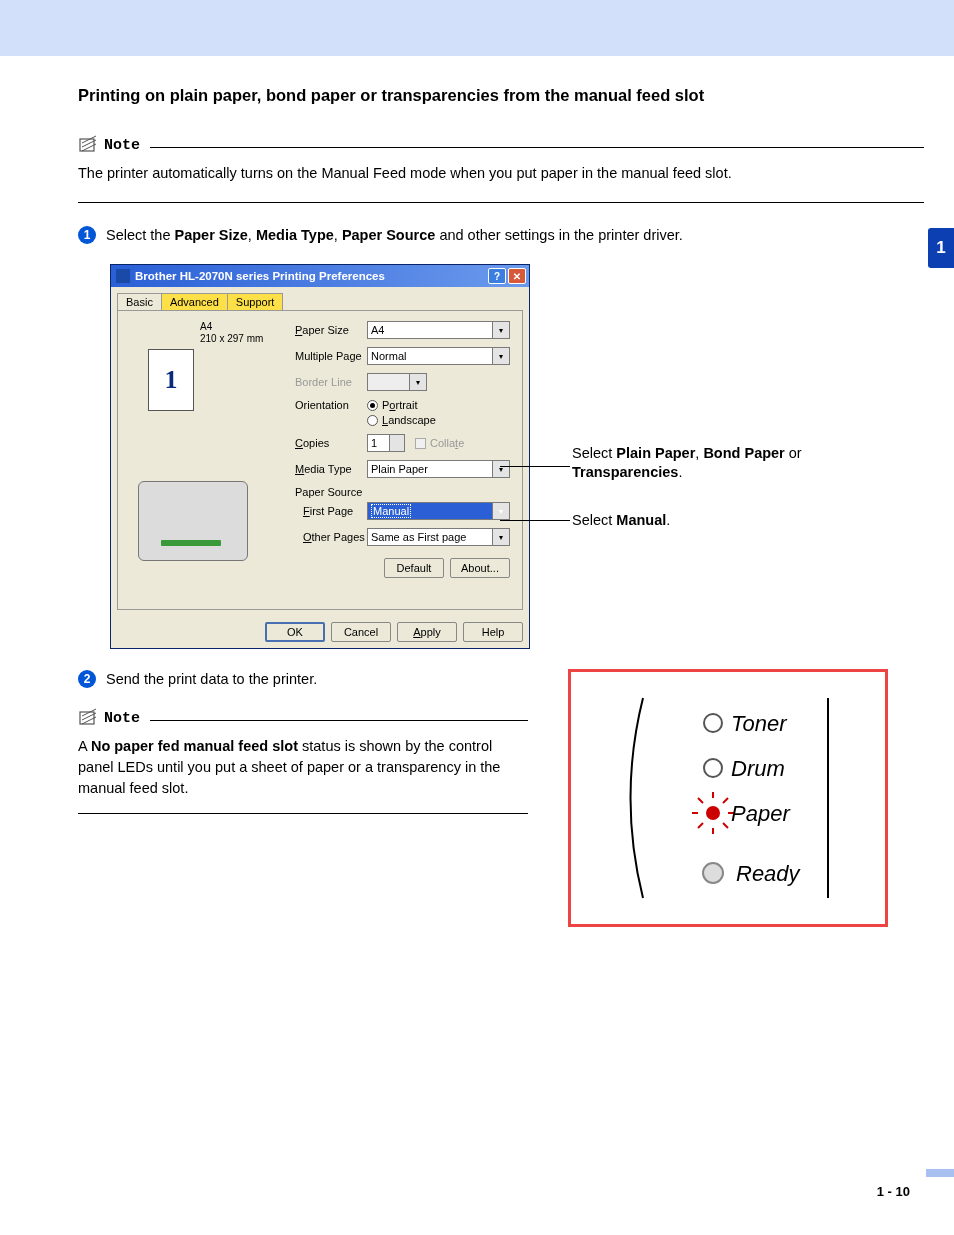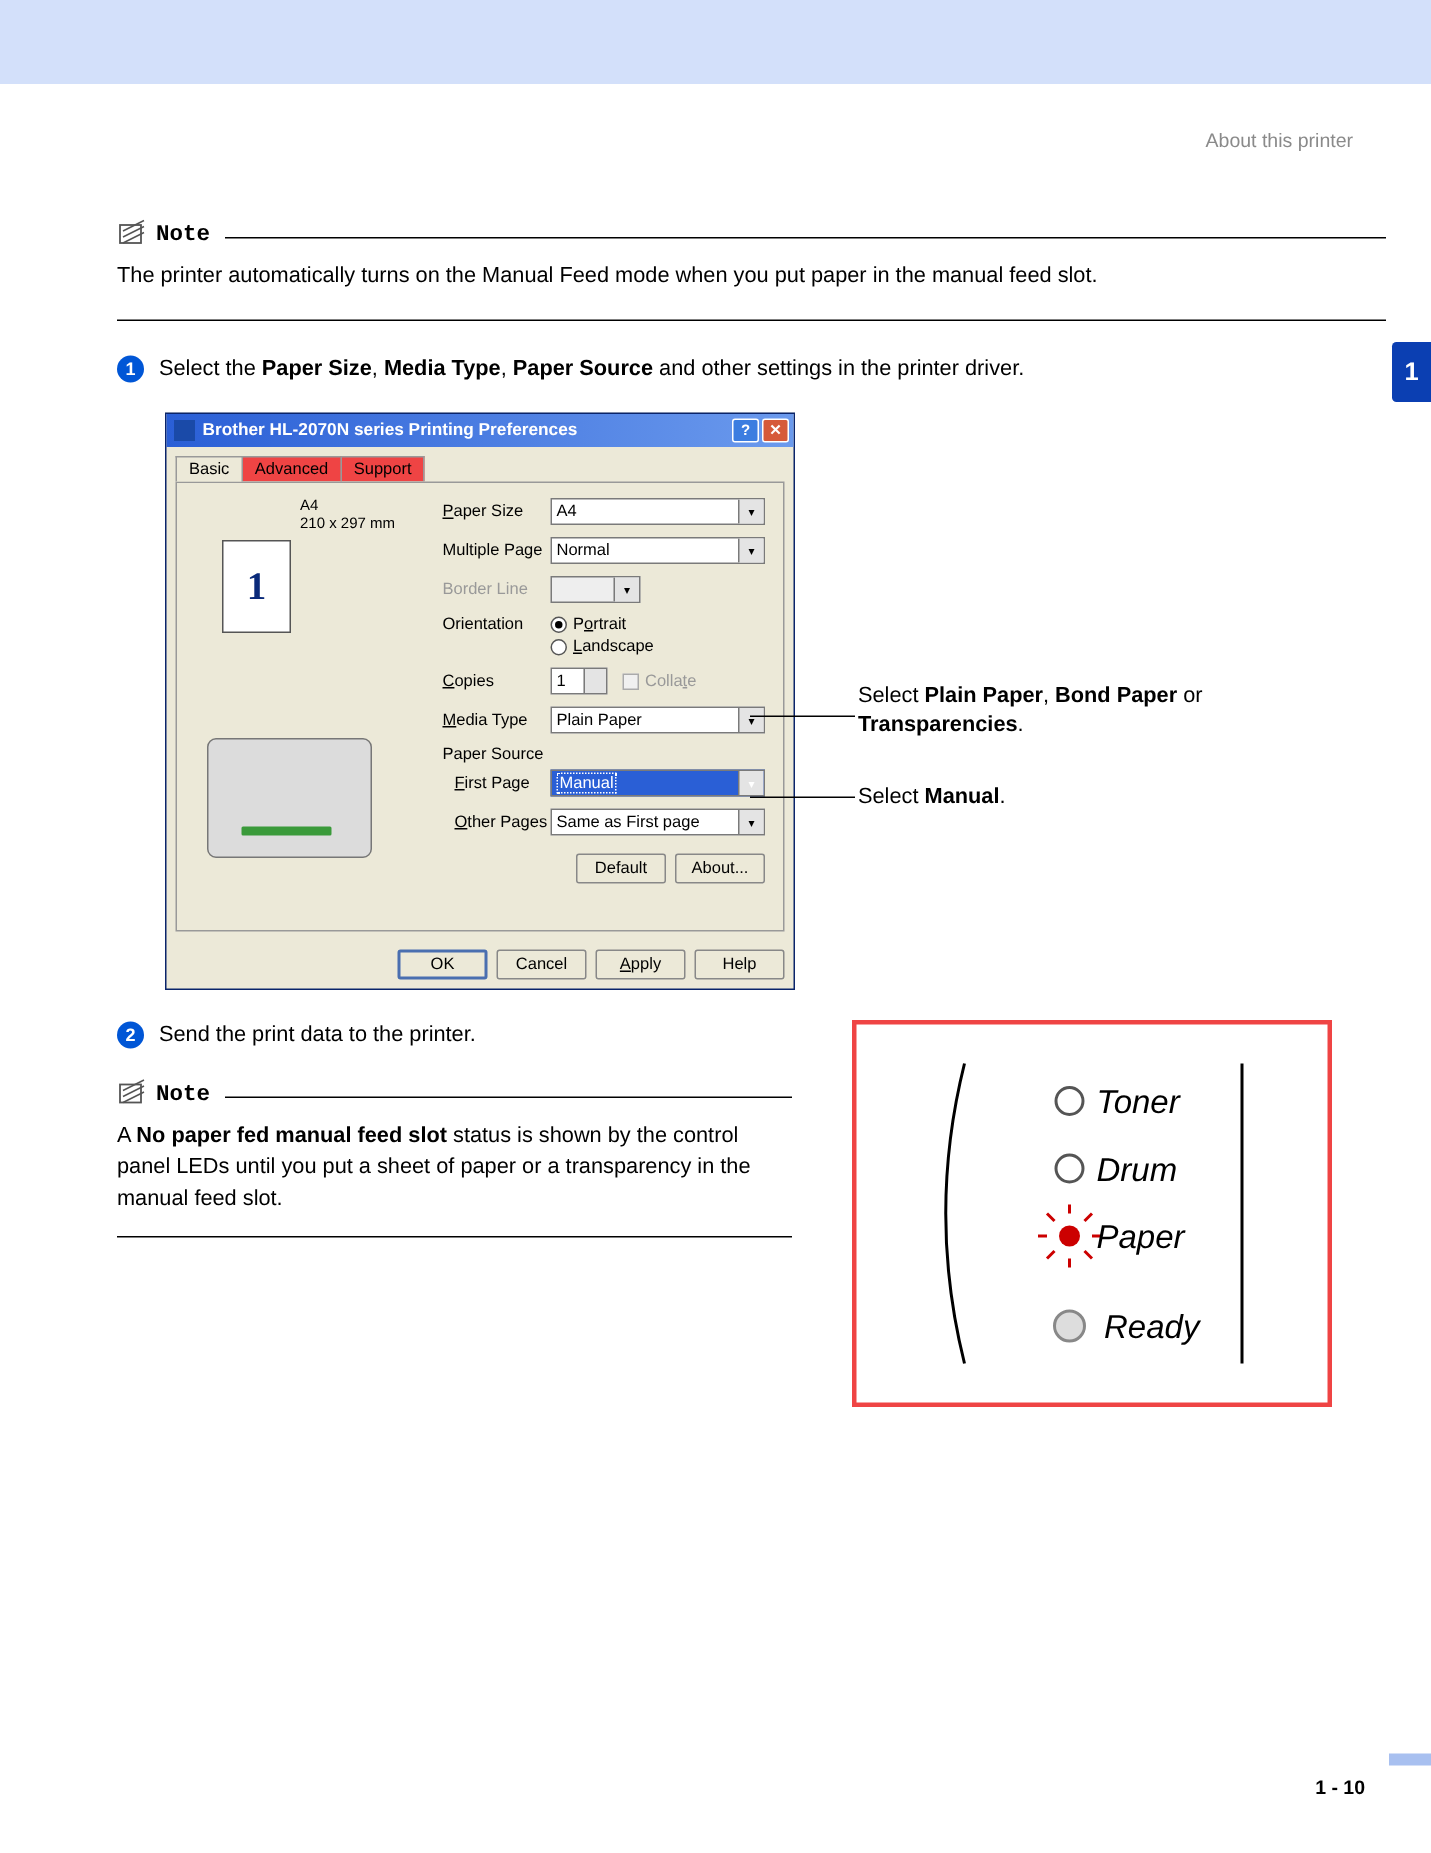--- a/index.html
+++ b/index.html
@@ -21,21 +21,21 @@
   .step-text { font-size: 14.5px; line-height: 1.45; }
   .figure-area { display: flex; align-items: flex-start; margin-left: 22px; margin-bottom: 20px; }
   
   .dialog { width: 420px; border: 1px solid #0a246a; background: #ece9d8; font-family: Tahoma, sans-serif; }
   .titlebar { height: 22px; background: linear-gradient(to right, #2a5fd6, #6b9aed); display: flex; align-items: center; padding: 0 3px 0 5px; }
   .titlebar-icon { width: 14px; height: 14px; background: #1a4aa8; margin-right: 5px; }
   .titlebar-text { color: #fff; font-size: 11.5px; font-weight: bold; flex: 1; }
   .titlebar-btn { width: 18px; height: 16px; background: #d65a3a; border: 1px solid #fff; font-size: 10px; color: #fff; display: flex; align-items: center; justify-content: center; margin-left: 2px; font-weight: bold; border-radius: 2px; }
   .titlebar-btn.help { background: #3c7de0; }
   .tabs { display: flex; padding: 6px 6px 0 6px; font-size: 11px; }
-  .tab { padding: 2px 8px; border: 1px solid #999; border-bottom: none; background: #ef4444; margin-right: -1px; }
+  .tab { padding: 2px 8px; border: 1px solid #999; border-bottom: none; background: #fde047; margin-right: -1px; }
   .tab.active { background: #ece9d8; position: relative; z-index: 2; }
   .tab-panel { margin: 0 6px 6px 6px; border: 1px solid #999; background: #ece9d8; padding: 10px 12px 8px 12px; position: relative; height: 300px; }
   .preview-box { position: absolute; left: 12px; top: 10px; width: 150px; }
   .paper-info { font-size: 10px; color: #000; text-align: left; margin-left: 70px; line-height: 1.2; }
   .paper-rect { width: 46px; height: 62px; border: 1px solid #555; background: #fff; margin-top: 4px; margin-left: 18px; display: flex; align-items: center; justify-content: center; }
   .paper-num { font: bold 26px Times, serif; color: #0a2a7a; }
   .printer-img { width: 110px; height: 80px; border: 1px solid #777; margin-top: 70px; margin-left: 8px; background: #dcdcdc; position: relative; border-radius: 6px; }
   .printer-img::after { content: ""; position: absolute; bottom: 14px; left: 22px; width: 60px; height: 6px; background: #3a9a3a; border-radius: 1px; }
   .form-area { margin-left: 165px; font-size: 11px; }
   .form-row { display: flex; align-items: center; margin-bottom: 8px; min-height: 18px; }
@@ -72,21 +72,21 @@
   u.acc { text-decoration: underline; }
   b { font-weight: bold; }
 </style>
 </head>
 <body>
 
 <div class="top-band"></div>
 <div class="chapter-tab">1</div>
 
 <div class="content">
-  <div class="breadcrumb">About this printer</div>
+  <div class="section-title">Printing on plain paper, bond paper or transparencies from the manual feed slot</div>
 
   <div class="note-block">
     <div class="note-header">
       <span class="note-icon">
         <svg viewBox="0 0 20 20" width="20" height="20">
             <rect x="2" y="4" width="14" height="12" fill="none" stroke="#555" stroke-width="1.2"></rect>
             <path d="M4 8 L18 1 M4 12 L18 5 M4 16 L18 9" stroke="#555" stroke-width="1"></path>
           </svg>
       </span>
       <span class="note-label">Note</span>

